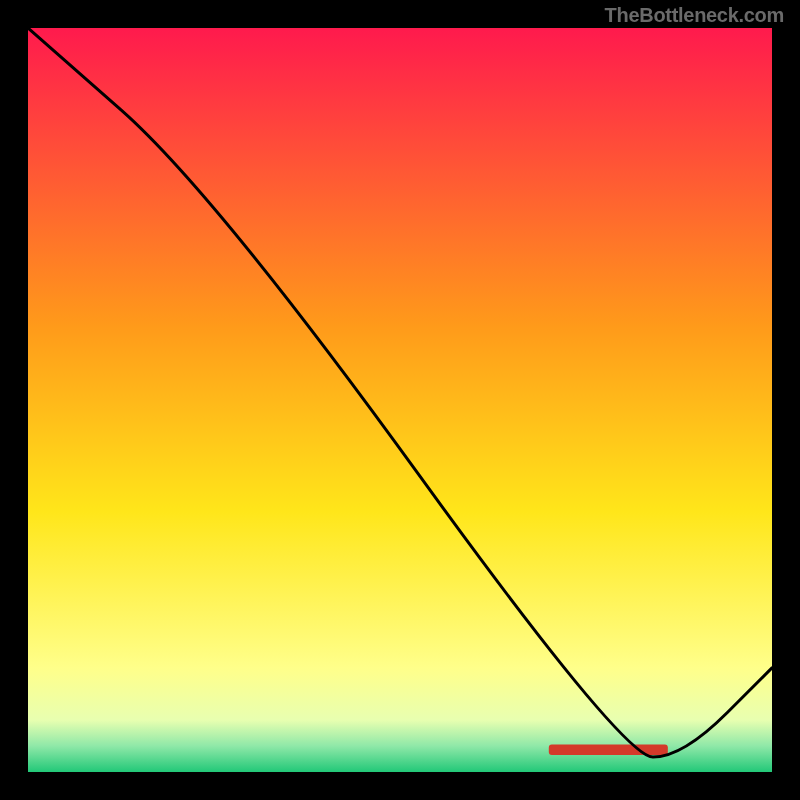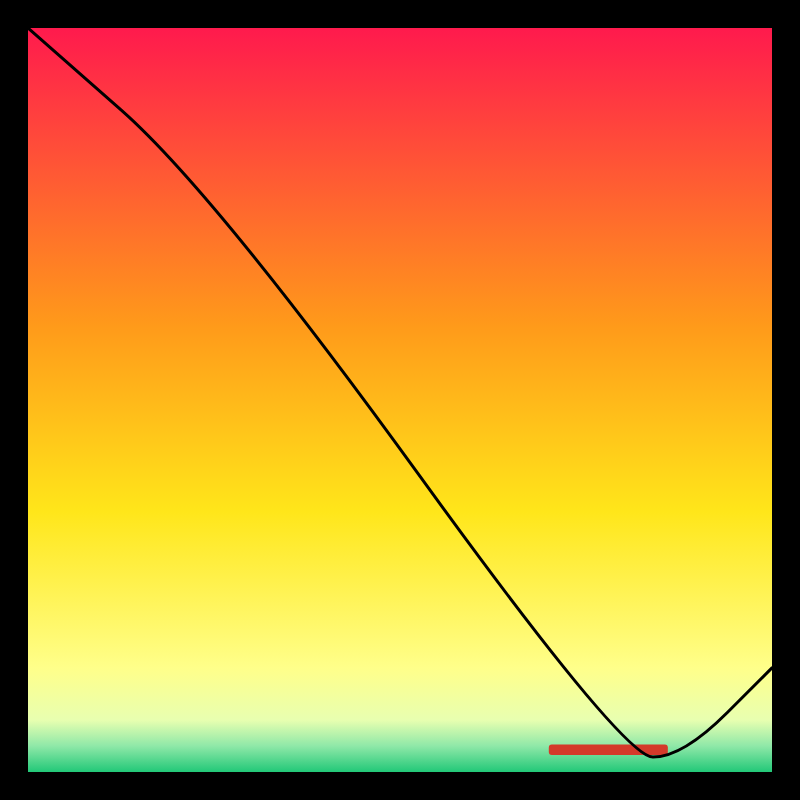--- a/index.html
+++ b/index.html
@@ -30,20 +30,21 @@
   .plot-svg {
     width: 100%;
     height: 100%;
     display: block;
   }
 </style>
 </head>
 <body>
 
 <div class="container">
+  <div class="watermark">TheBottleneck.com</div>
   <div class="plot-area">
     <svg class="plot-svg" viewBox="0 0 744 744" preserveAspectRatio="none">
       <defs>
         <linearGradient id="bg-grad" x1="0" y1="0" x2="0" y2="1">
             <stop offset="0%" stop-color="#ff1a4d"></stop>
             <stop offset="40%" stop-color="#ff9a1a"></stop>
             <stop offset="65%" stop-color="#ffe61a"></stop>
             <stop offset="86%" stop-color="#ffff8a"></stop>
             <stop offset="93%" stop-color="#e8ffb0"></stop>
             <stop offset="96.5%" stop-color="#8fe8a8"></stop>

